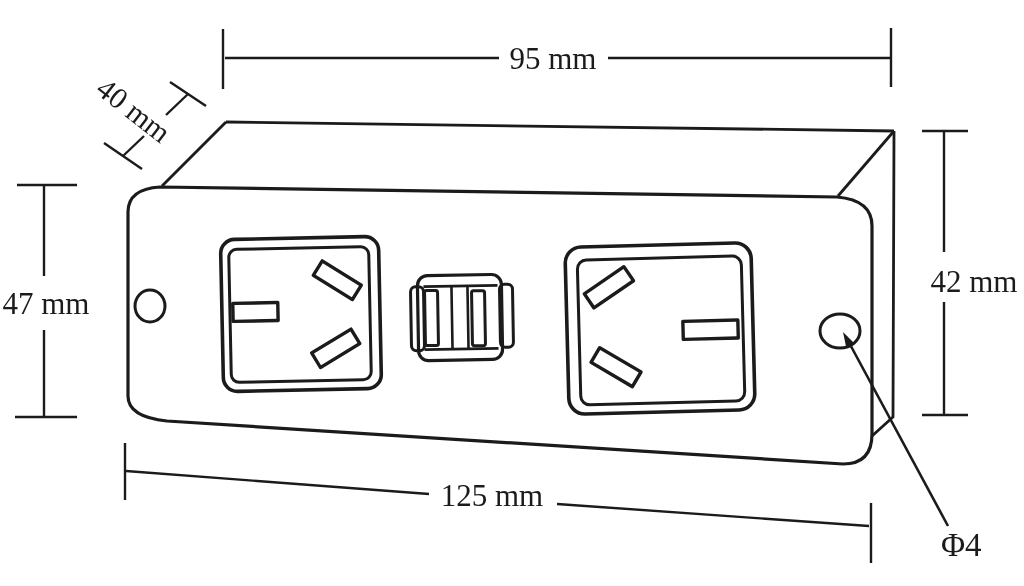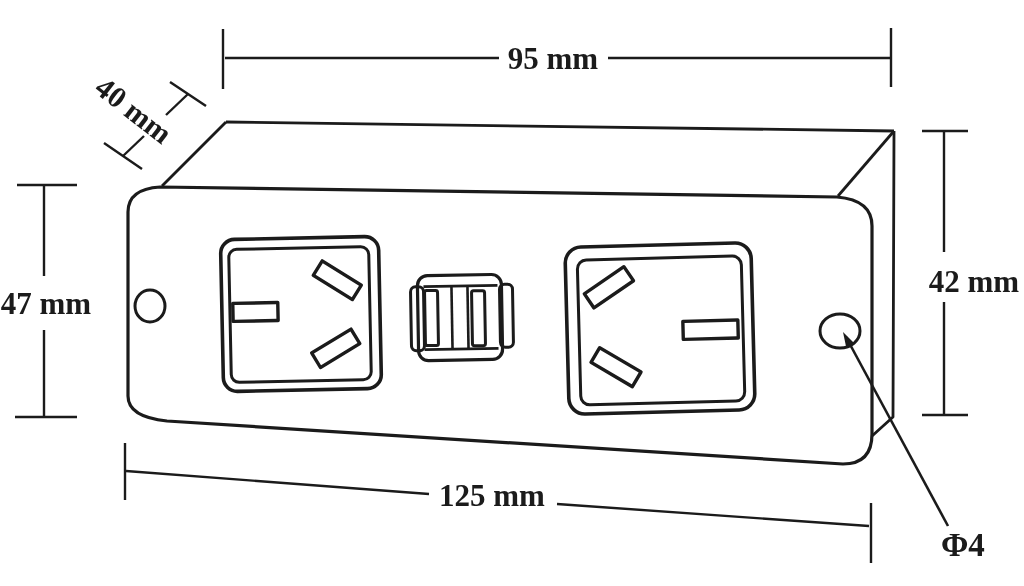--- a/index.html
+++ b/index.html
@@ -9,21 +9,20 @@
     width: 1024px;
     height: 586px;
     overflow: hidden;
     font-family: "Liberation Serif", "DejaVu Serif", serif;
   }
   .canvas {
     position: relative;
     width: 1024px;
     height: 586px;
     background: #ffffff;
-    font-weight: bold;
   }
   svg { display: block; }
   text {
     font-family: "Liberation Serif", "DejaVu Serif", serif;
   }
   .dim-label { font-size: 31px; }
   .dim-label-diag { font-size: 30px; }
   .dim-label-phi { font-size: 33px; }
 </style>
 </head>

